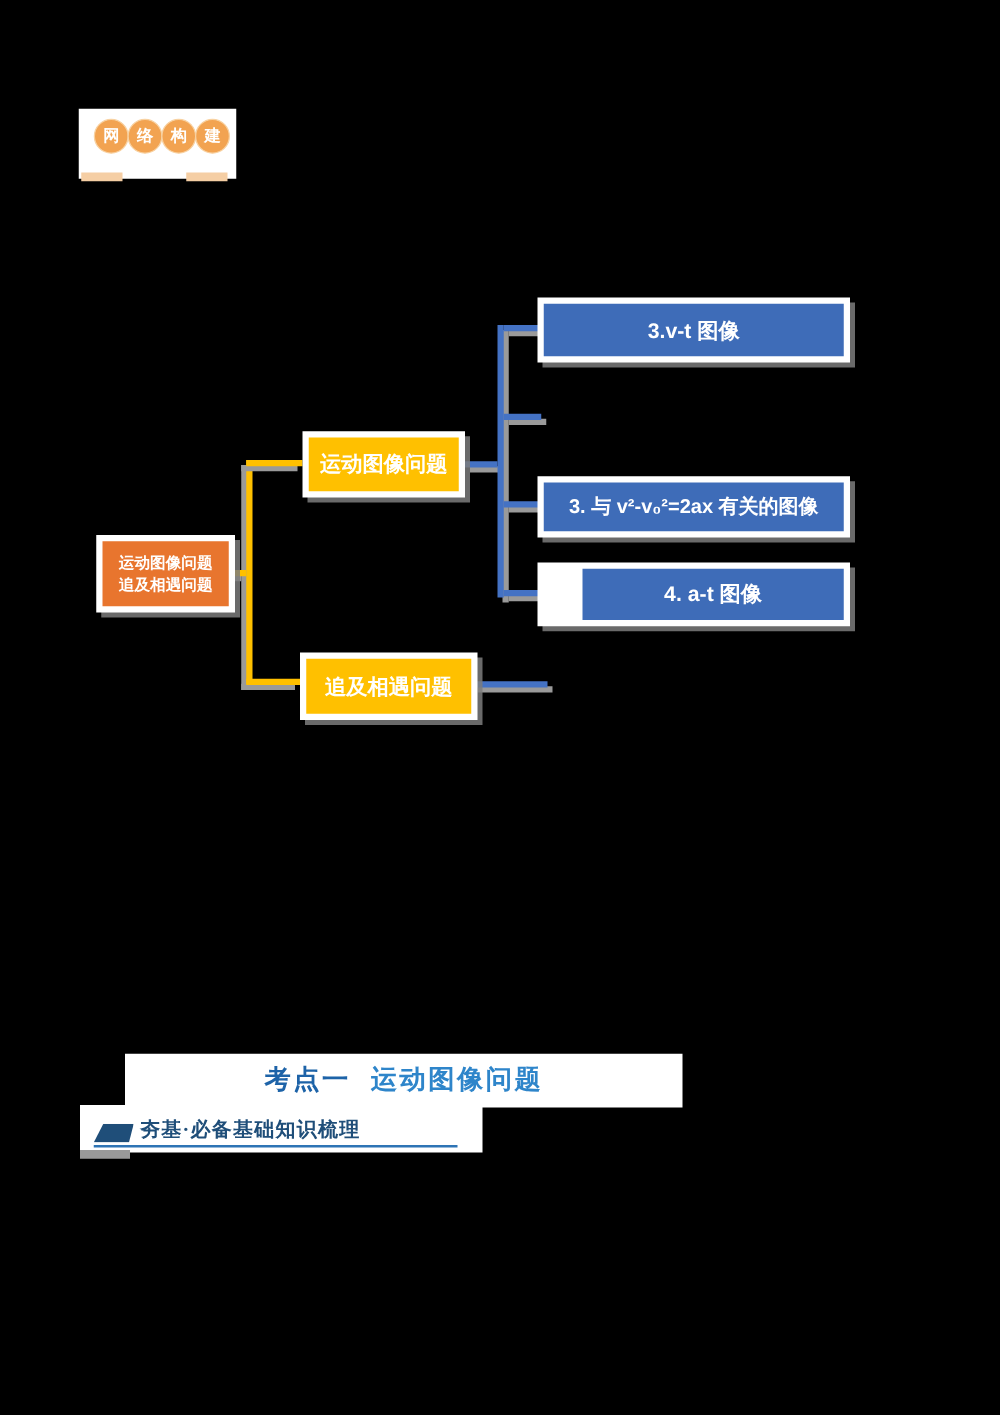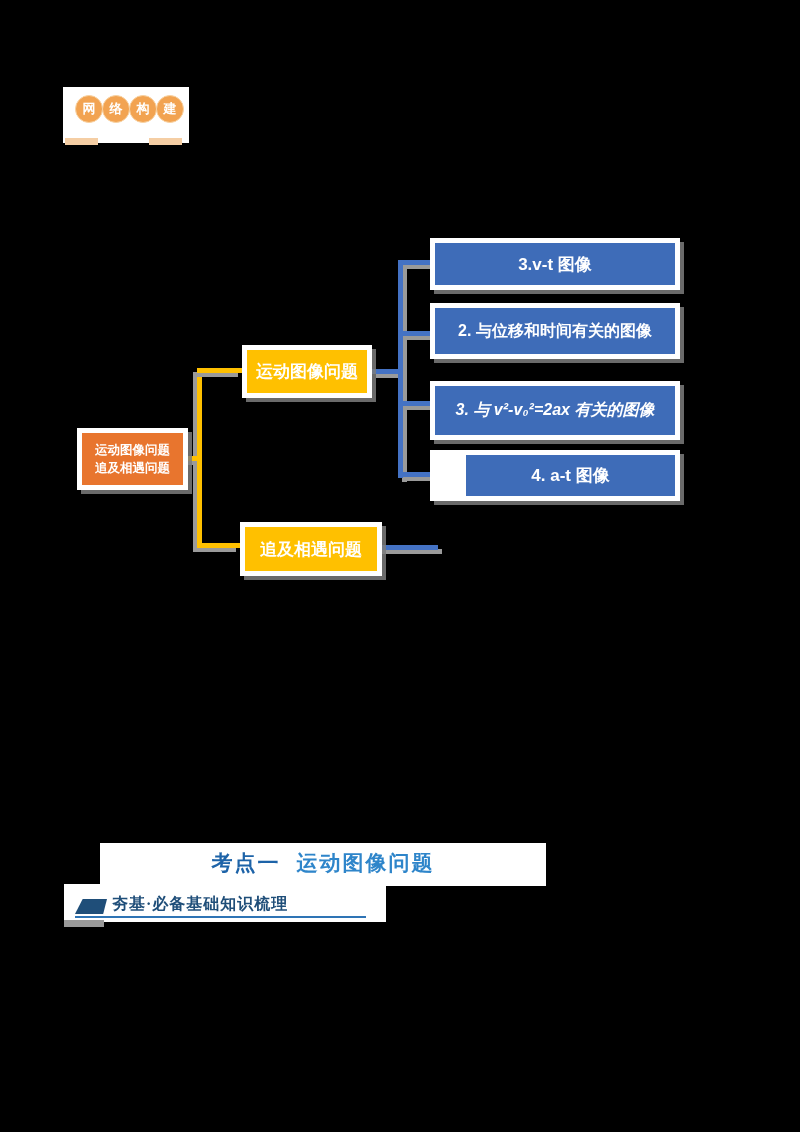--- a/index.html
+++ b/index.html
@@ -98,24 +98,21 @@
     <div class="fill fill-yellow">运动图像问题</div>
   </div>
 
   <div class="frame" style="left:240px;top:522px;width:142px;height:54px;">
     <div class="fill fill-yellow">追及相遇问题</div>
   </div>
 
   <div class="frame" style="left:430px;top:238px;width:250px;height:52px;">
     <div class="fill fill-blue">3.v-t 图像</div>
   </div>
-  <div class="frame" style="left:430px;top:303px;width:250px;height:56px;">
-    <div class="fill fill-blue small">2. 与位移和时间有关的图像</div>
-  </div>
-  <div class="frame" style="left:430px;top:381px;width:250px;height:59px;font-style:italic;">
+  <div class="frame" style="left:430px;top:381px;width:250px;height:49px;">
     <div class="fill fill-blue small">3. 与 v²-v₀²=2ax 有关的图像</div>
   </div>
   <div class="frame" style="left:430px;top:450px;width:250px;height:51px;padding-left:36px;">
     <div class="fill fill-blue">4. a-t 图像</div>
   </div>
 
   <div id="title-band" class="abs"></div>
   <div id="section-title" class="abs">
     <span id="kaodian-prefix">考点一</span><span id="kaodian-topic">运动图像问题</span>
   </div>

